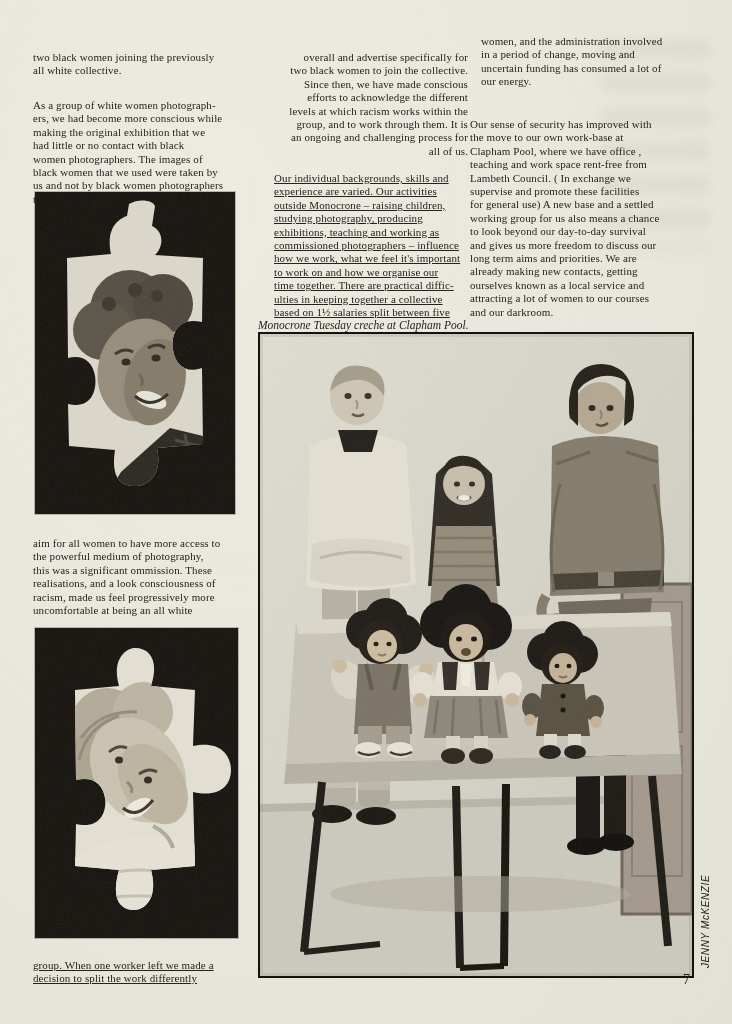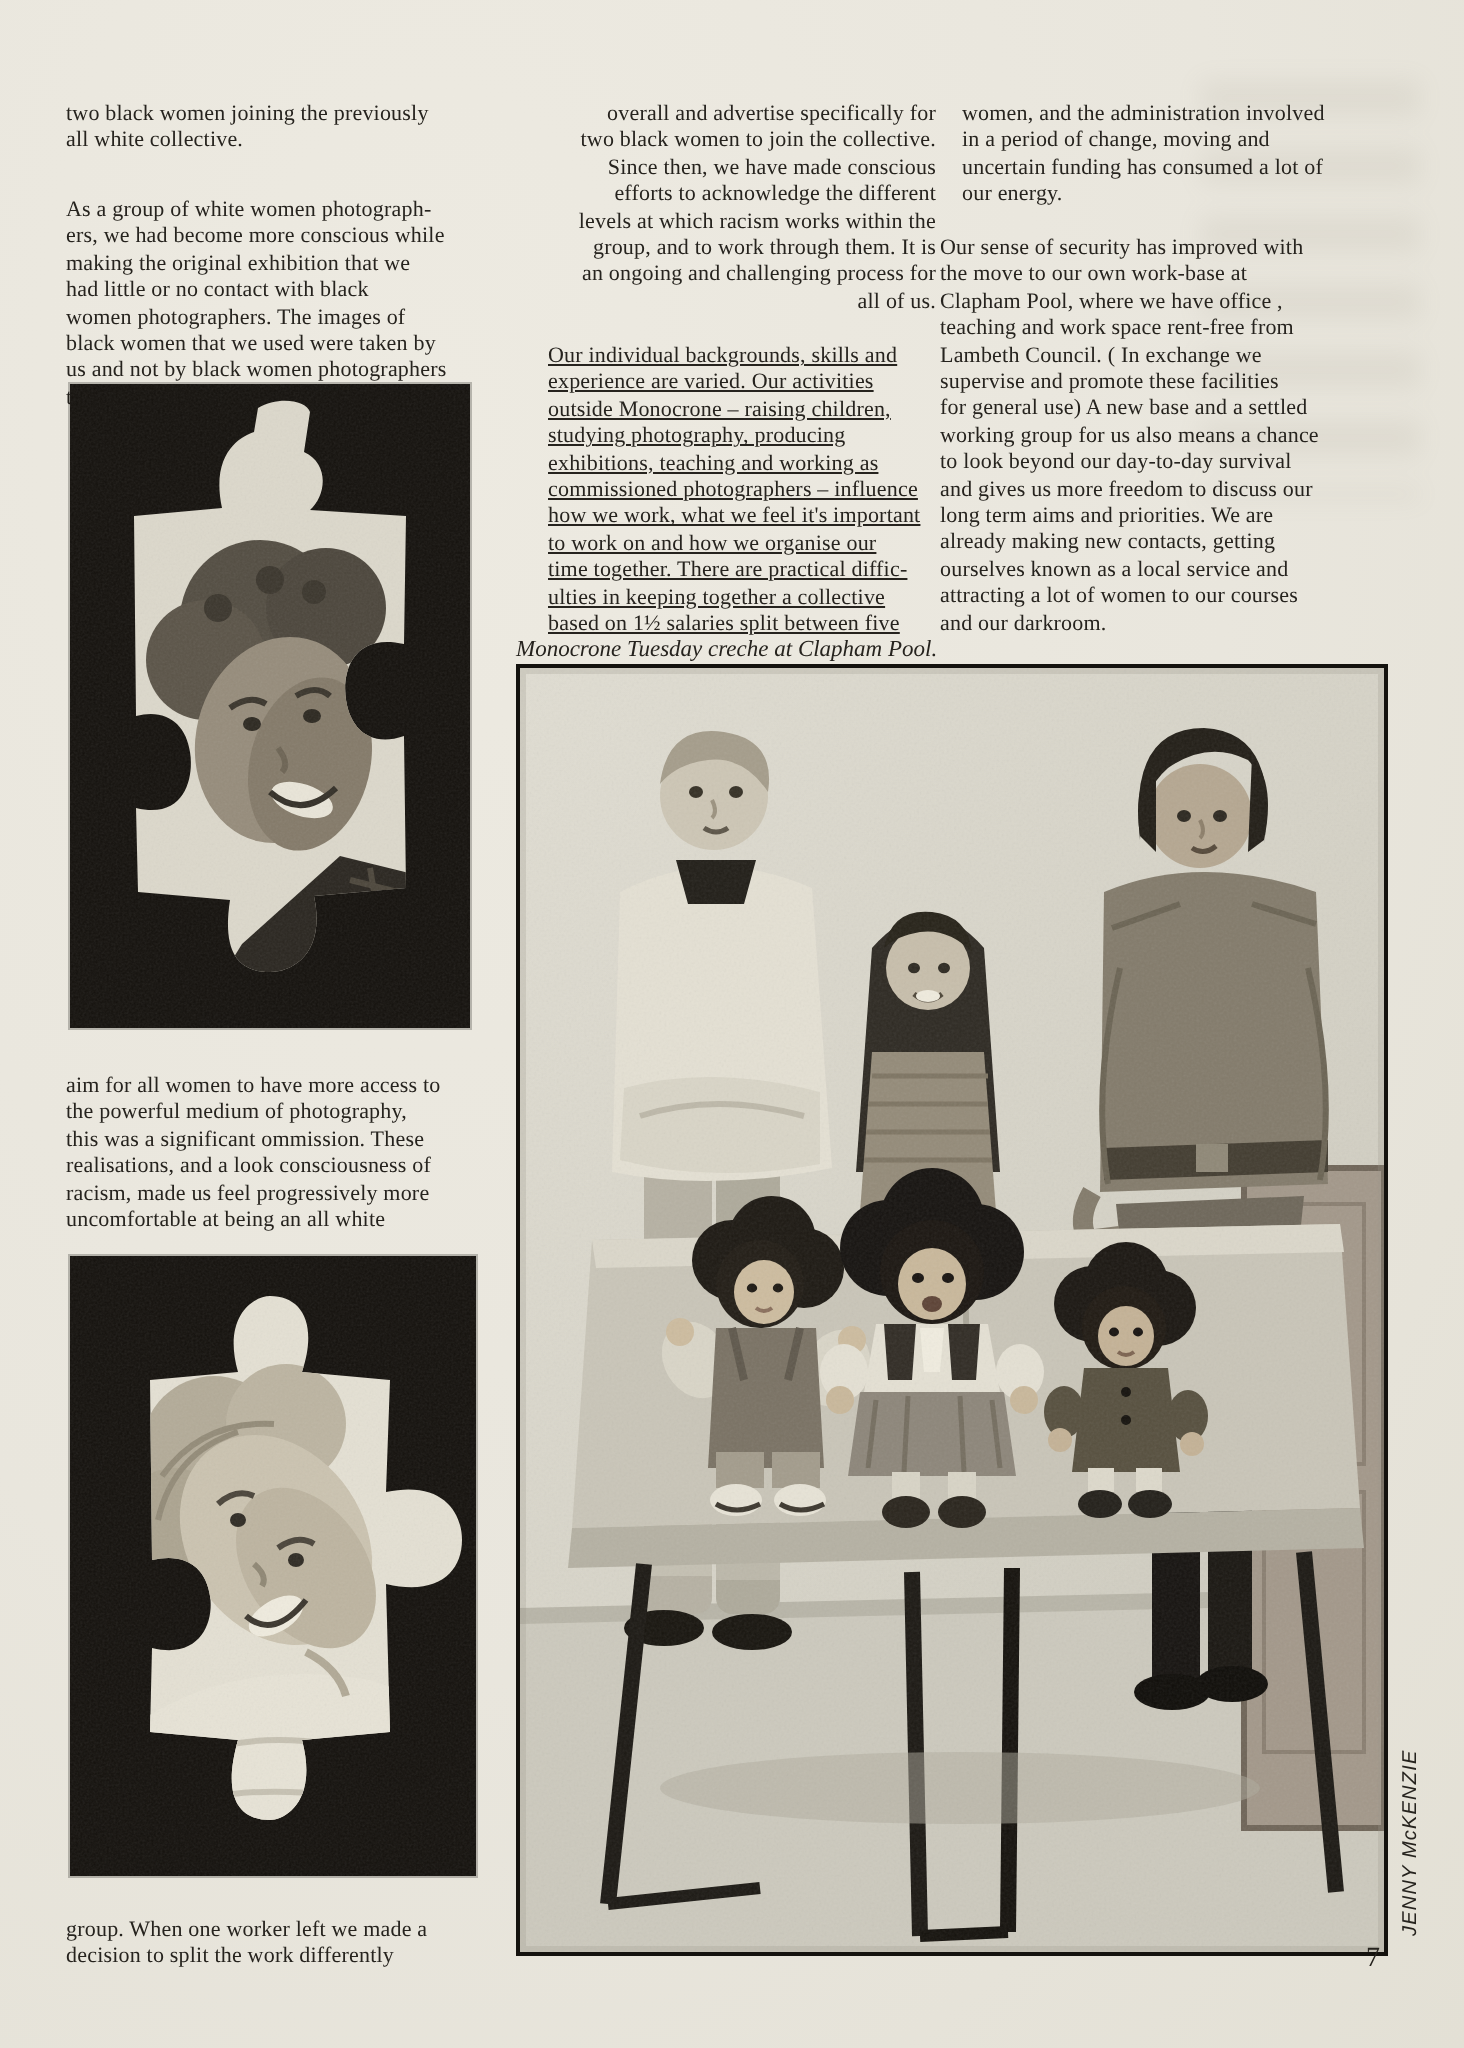--- a/index.html
+++ b/index.html
@@ -159,21 +159,21 @@
       <path d="M88,180 q14,12 30,-8" stroke="#3a352d" stroke-width="3" fill="none"></path>
 
       <path d="M30,236 Q80,200 150,212 L203,230 L203,310 L20,310 Z" fill="#e7e3d6"></path>
       <path d="M60,250 q30,-12 70,-6 M50,276 q40,-14 96,-4" stroke="#c6c1b2" stroke-width="3" fill="none"></path>
       <path d="M118,198 q16,8 20,22" stroke="#b1a996" stroke-width="4" fill="none"></path>
     </g>
     <rect width="203" height="310" filter="url(#grainB)" opacity="0.10"></rect>
   </svg>
 </div>
 
-<p class="body-text" style="left:33px;top:948px;width:206px;">group. When one worker left we made a
+<p class="body-text" style="left:33px;top:948px;width:206px;text-decoration:underline;">group. When one worker left we made a
 decision to split the work differently</p>
 
 <p class="body-text" style="left:258px;top:40px;width:210px;text-align:right;">overall and advertise specifically for
 two black women to join the collective.
 Since then, we have made conscious
 efforts to acknowledge the different
 levels at which racism works within the
 group, and to work through them. It is
 an ongoing and challenging process for
 all of us.</p>
@@ -182,21 +182,21 @@
 outside Monocrone – raising children,
 studying photography, producing
 exhibitions, teaching and working as
 commissioned photographers – influence
 how we work, what we feel it's important
 to work on and how we organise our
 time together. There are practical diffic-
 ulties in keeping together a collective
 based on 1½ salaries split between five</p>
 
-<p class="body-text" style="left:481px;top:40px;width:224px;">women, and the administration involved
+<p class="body-text" style="left:481px;top:24px;width:224px;">women, and the administration involved
 in a period of change, moving and
 uncertain funding has consumed a lot of
 our energy.</p>
 <p class="body-text" style="left:470px;top:107px;width:224px;">Our sense of security has improved with
 the move to our own work-base at
 Clapham Pool, where we have office ,
 teaching and work space rent-free from
 Lambeth Council. ( In exchange we
 supervise and promote these facilities
 for general use) A new base and a settled

